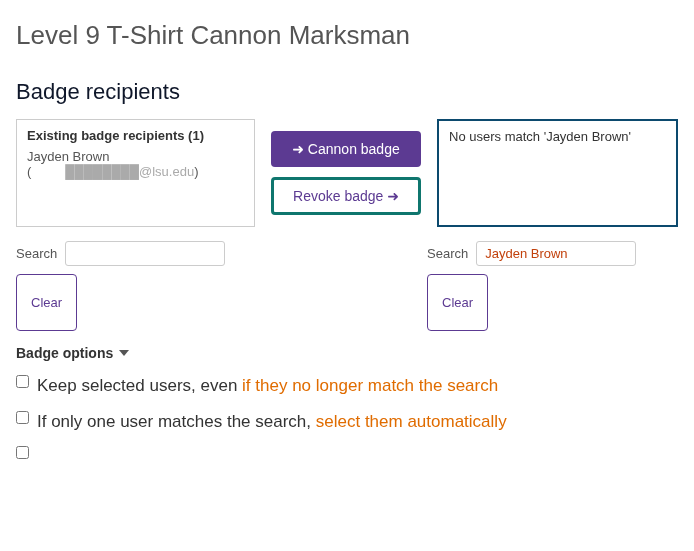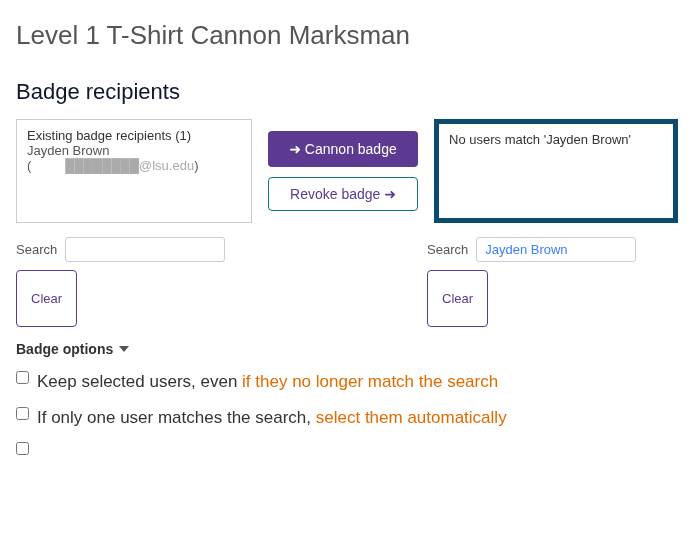--- a/index.html
+++ b/index.html
@@ -35,23 +35,24 @@
     }
 
     .existing-panel {
       border: 1px solid #ccc;
       min-width: 200px;
       flex: 1;
       padding: 8px 10px;
     }
 
     .existing-panel .panel-title {
-      font-weight: normal;
-      font-size: 13px;
-      color: #333;
+      font-weight: bold;
+      font-size: 13px;
+      color: #333;
+      margin-bottom: 6px;
     }
 
     .existing-panel .user-entry {
       font-size: 13px;
       color: #555;
     }
 
     .existing-panel .user-email {
       color: #aaa;
       padding-left: 34px;
@@ -76,32 +77,32 @@
       font-size: 14px;
       cursor: pointer;
       white-space: nowrap;
       width: 150px;
       text-align: center;
     }
 
     .btn-revoke {
       background-color: #fff;
       color: #5c3a92;
-      border: 1px solid #0f766e;
+      border: 3px solid #0f766e;
       border-radius: 4px;
       padding: 8px 16px;
       font-size: 14px;
       cursor: pointer;
       white-space: nowrap;
       width: 150px;
       text-align: center;
     }
 
     .no-match-panel {
-      border: 5px solid #0c4a6e;
+      border: 2px solid #0c4a6e;
       min-width: 200px;
       flex: 1;
       padding: 8px 10px;
     }
 
     .no-match-panel .no-match-text {
       font-size: 13px;
       color: #333;
     }
 
@@ -114,21 +115,21 @@
     .search-input {
       border: 1px solid #ccc;
       border-radius: 3px;
       padding: 4px 8px;
       font-size: 13px;
       width: 160px;
       color: #333;
     }
 
     .search-input.has-value {
-      color: #3b82f6;
+      color: #c2410c;
     }
 
     .clear-btn {
       border: 1px solid #5c3a92;
       background: #fff;
       color: #5c3a92;
       border-radius: 4px;
       padding: 20px 14px;
       font-size: 13px;
       cursor: pointer;
@@ -213,21 +214,21 @@
     }
 
     .dual-clear-right {
       flex: 1;
       margin-left: 160px;
     }
   </style>
 </head>
 <body>
 
-<h1 class="page-title">Level 1 T-Shirt Cannon Marksman</h1>
+<h1 class="page-title">Level 9 T-Shirt Cannon Marksman</h1>
 
 <h2 class="section-title">Badge recipients</h2>
 
 <div class="recipients-area">
 
   <div class="existing-panel">
     <div class="panel-title">Existing badge recipients (1)</div>
     <div class="user-entry">
       <span>Jayden Brown (</span><span class="user-email">████████@lsu.edu</span><span>)</span>
     </div>

